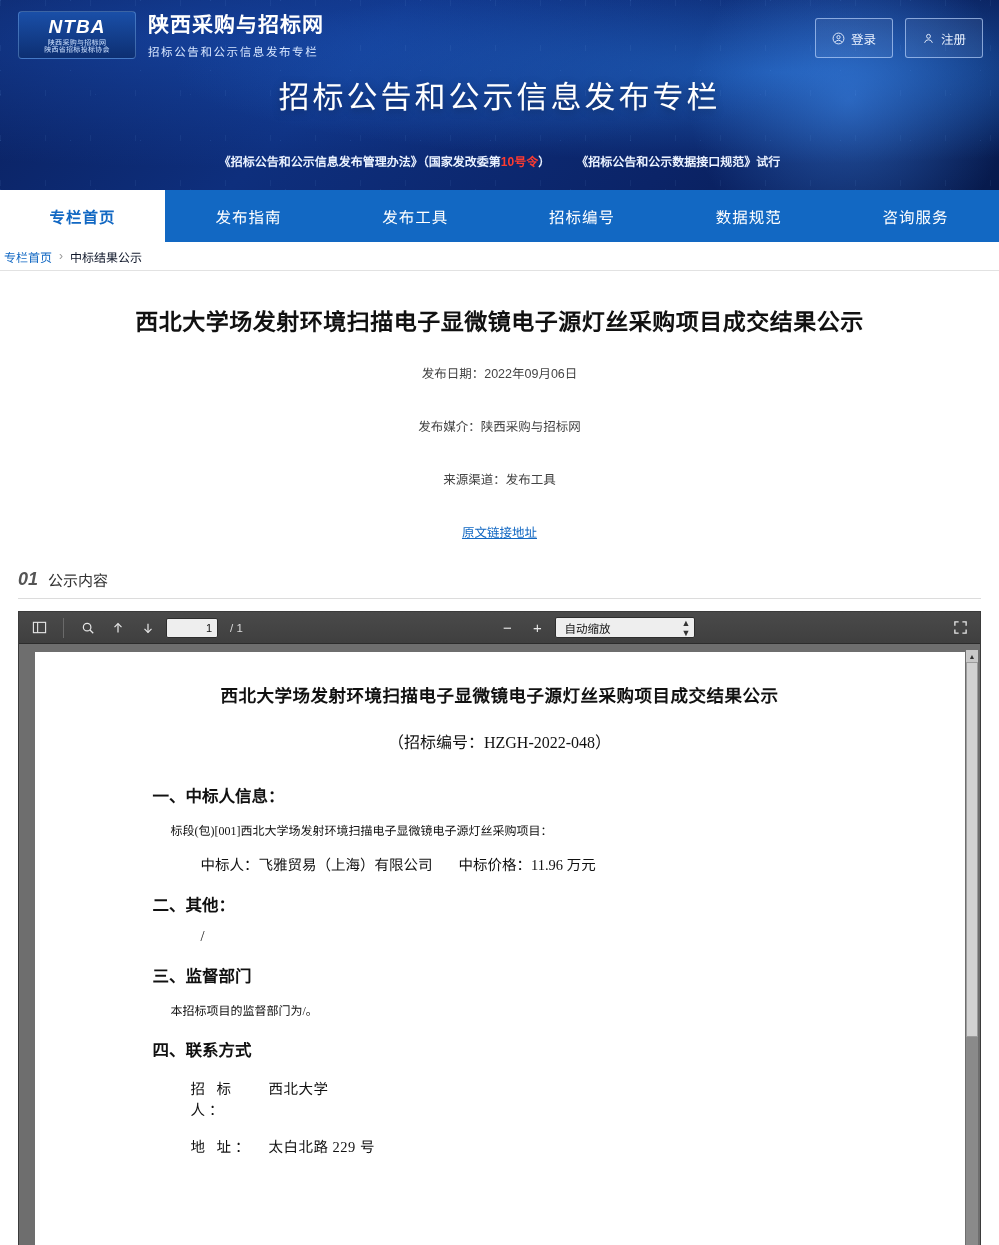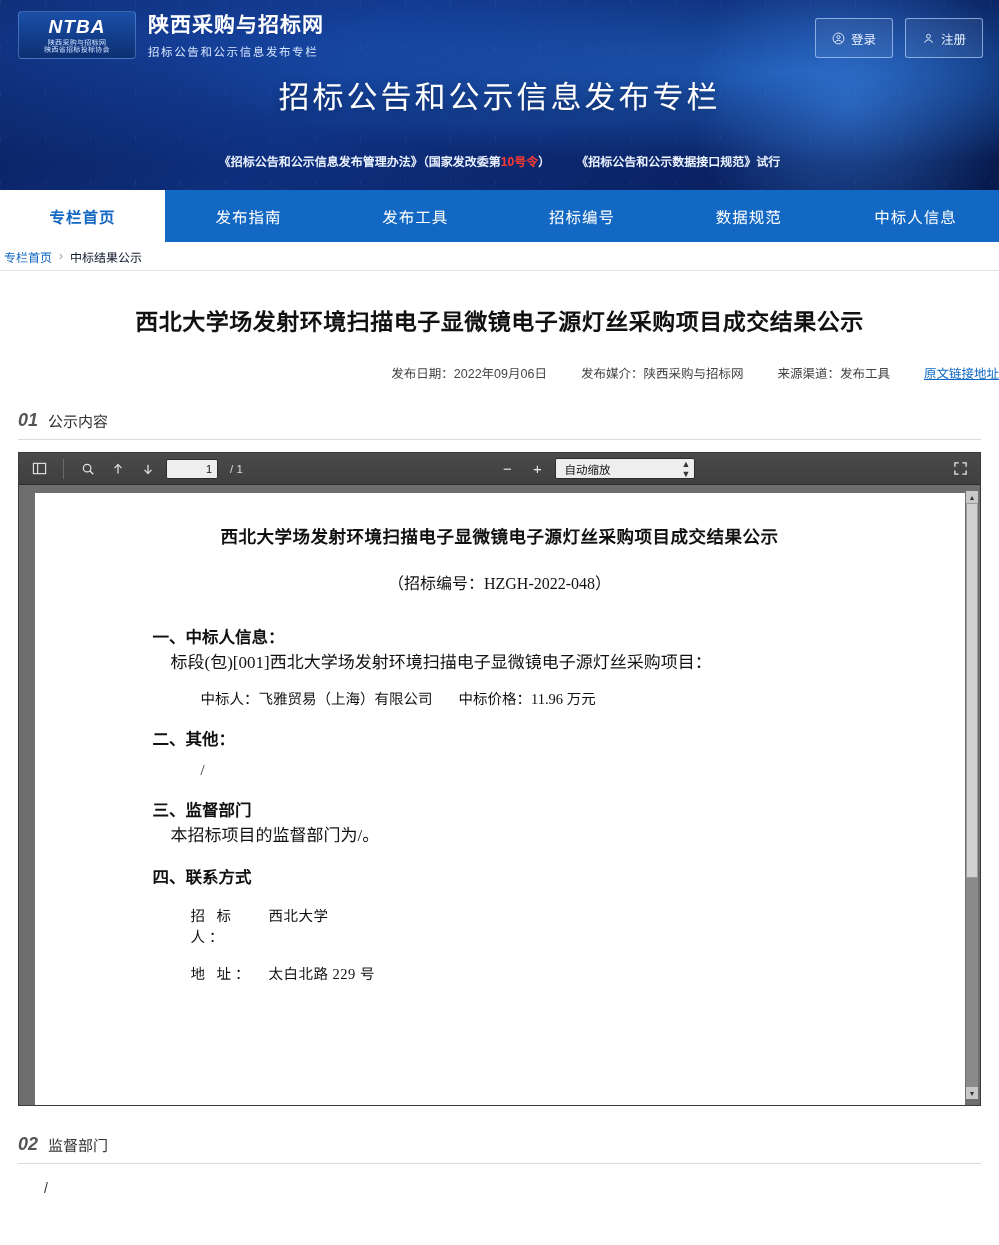--- a/index.html
+++ b/index.html
@@ -134,23 +134,23 @@
   
   .article { padding: 0 0 0 0; }
   .doc-title {
     margin: 32px 0 0 0;
     text-align: center;
     font-size: 23px; font-weight: bold; color: #111;
     letter-spacing: 0.5px;
   }
   .meta-row {
     margin-top: 26px;
-    display: flex; justify-content: flex-end; align-items: center;
+    display: flex; justify-content: flex-start; align-items: center;
     gap: 34px;
-    font-size: 12.5px; color: #444;
+    font-size: 12.5px; color: #444; flex-direction: column;
   }
   .meta-row .mv { color: #444; }
   .meta-link {
     color: #1268c3; text-decoration: underline; cursor: pointer;
   }
 
   .section-head {
     margin: 28px 18px 0 18px;
     display: flex; align-items: center; gap: 10px;
     border-bottom: 1px solid #dcdcdc;
@@ -224,21 +224,21 @@
   }
   .pdf-h2 {
     text-align: center; font-size: 16px; margin-top: 22px;
   }
   .pdf-sec {
     margin-top: 30px; font-size: 16.5px; font-weight: bold;
     padding-left: 48px;
   }
   .pdf-sec.tight { margin-top: 18px; }
   .pdf-p {
-    font-size: 17px; padding-left: 66px;
+    margin-top: 14px; font-size: 12px; padding-left: 66px;
   }
   .pdf-row {
     margin-top: 14px; font-size: 14.5px;
     padding-left: 96px;
     display: flex; gap: 26px;
   }
   .pdf-kv {
     margin-top: 16px; font-size: 14.5px; padding-left: 86px;
     display: flex;
   }
@@ -319,21 +319,21 @@
     <span>《招标公告和公示信息发布管理办法》（国家发改委第</span><span class="hl">10号令</span><span>）</span><span class="sep"></span><span>《招标公告和公示数据接口规范》试行</span>
   </div>
 </div>
 
 <div class="main-nav">
   <div class="nav-item first active">专栏首页</div>
   <div class="nav-item rest">发布指南</div>
   <div class="nav-item rest">发布工具</div>
   <div class="nav-item rest">招标编号</div>
   <div class="nav-item rest">数据规范</div>
-  <div class="nav-item rest">中标人信息</div>
+  <div class="nav-item rest">咨询服务</div>
 </div>
 
 <div class="breadcrumb">
   <a>专栏首页</a>
   <span class="bc-sep">›</span>
   <span class="bc-cur">中标结果公示</span>
 </div>
 
 <div class="article">
 

